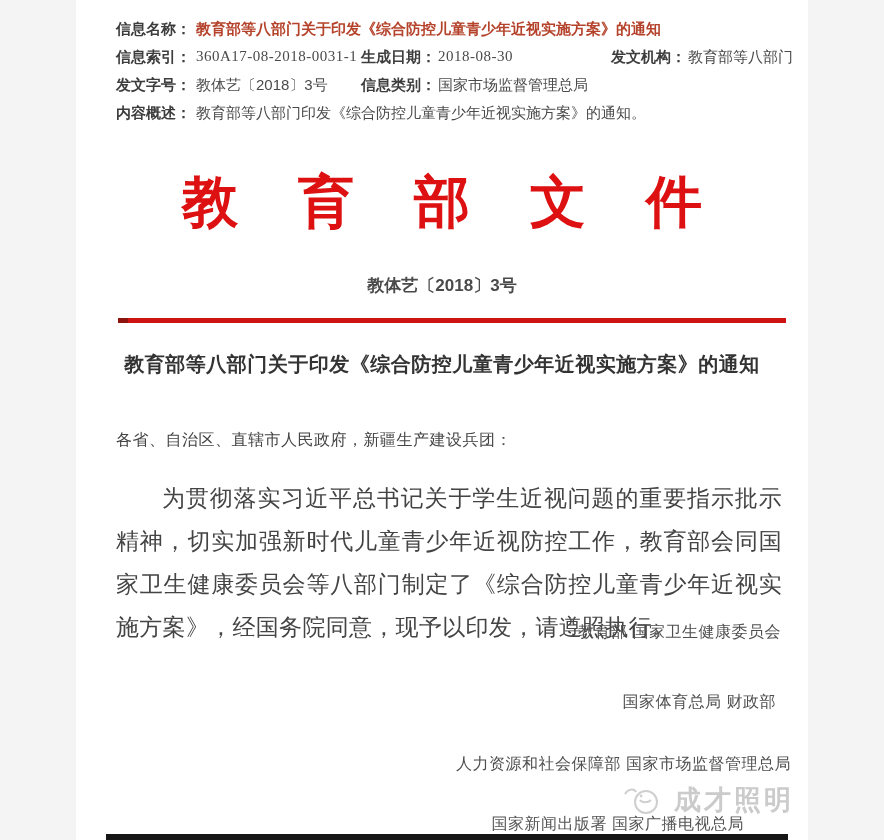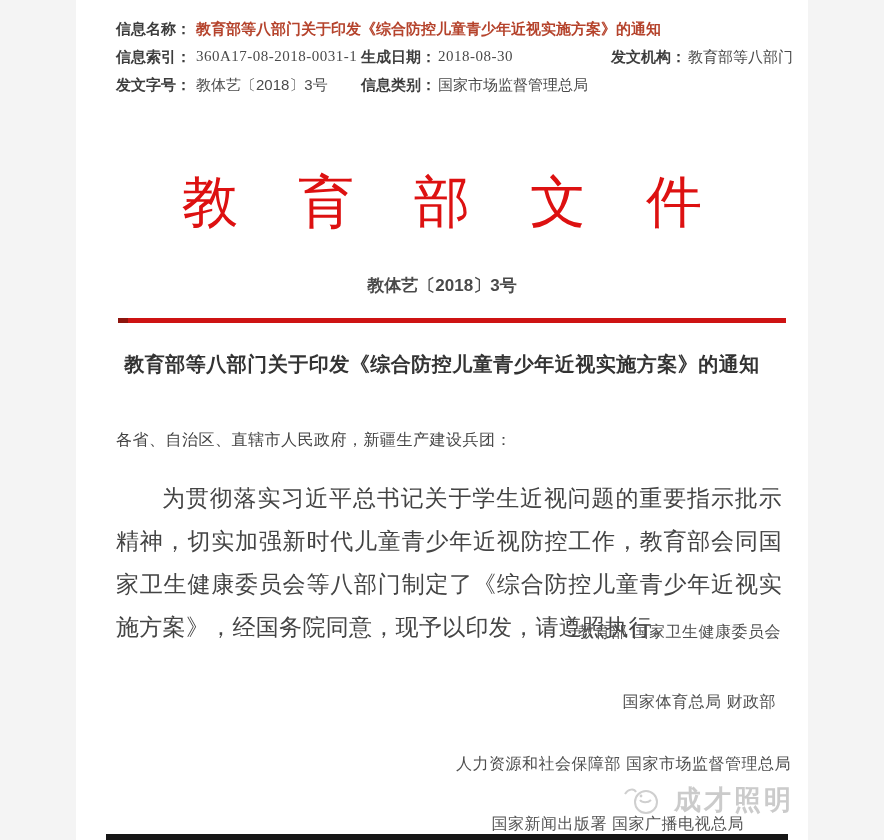--- a/index.html
+++ b/index.html
@@ -28,21 +28,21 @@
   .pos-v3  { left: 572px; }
   .meta-name-value { font-weight: bold; color: #b5432c; }
   .meta-index-value { font-family: "Liberation Serif", serif; letter-spacing: 0.5px; }
 
   
   .masthead {
     position: absolute;
     top: 162px; left: 0; right: 0;
     text-align: center;
     font-family: "Liberation Serif", serif;
-    font-weight: normal;
+    font-weight: bold;
     font-size: 56px;
     line-height: 80px;
     color: #dd1111;
     letter-spacing: 60px;
     padding-left: 60px;
     white-space: nowrap;
   }
 
   .doc-number {
     position: absolute;
@@ -144,20 +144,24 @@
       <span class="meta-value pos-v2 meta-index-value">2018-08-30</span>
       <span class="meta-label pos-l3">发文机构：</span>
       <span class="meta-value pos-v3">教育部等八部门</span>
     </div>
     <div class="meta-row">
       <span class="meta-label pos-0">发文字号：</span>
       <span class="meta-value pos-v1">教体艺〔2018〕3号</span>
       <span class="meta-label pos-l2">信息类别：</span>
       <span class="meta-value pos-v2">国家市场监督管理总局</span>
     </div>
+    <div class="meta-row">
+      <span class="meta-label pos-0">内容概述：</span>
+      <span class="meta-value pos-v1">教育部等八部门印发《综合防控儿童青少年近视实施方案》的通知。</span>
+    </div>
   </div>
 
   <div class="masthead">教育部文件</div>
   <div class="doc-number">教体艺〔2018〕3号</div>
   <div class="red-rule"></div>
 
   <div class="notice-title">教育部等八部门关于印发《综合防控儿童青少年近视实施方案》的通知</div>
   <div class="salutation">各省、自治区、直辖市人民政府，新疆生产建设兵团：</div>
   <p class="body-para">为贯彻落实习近平总书记关于学生近视问题的重要指示批示精神，切实加强新时代儿童青少年近视防控工作，教育部会同国家卫生健康委员会等八部门制定了《综合防控儿童青少年近视实施方案》，经国务院同意，现予以印发，请遵照执行。</p>
 

